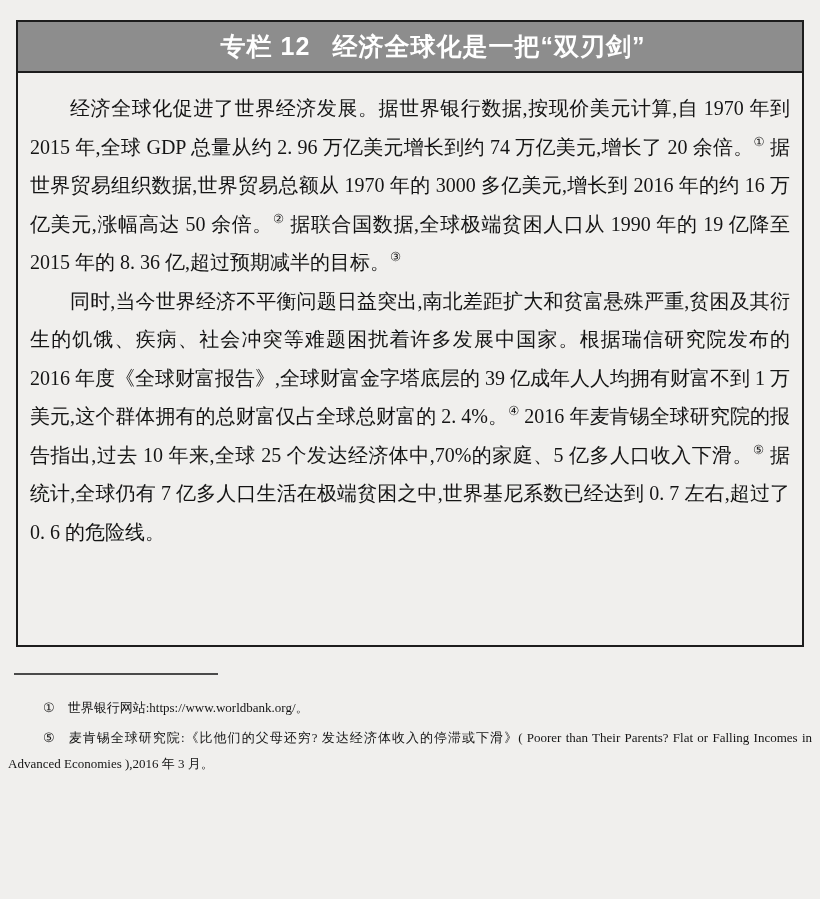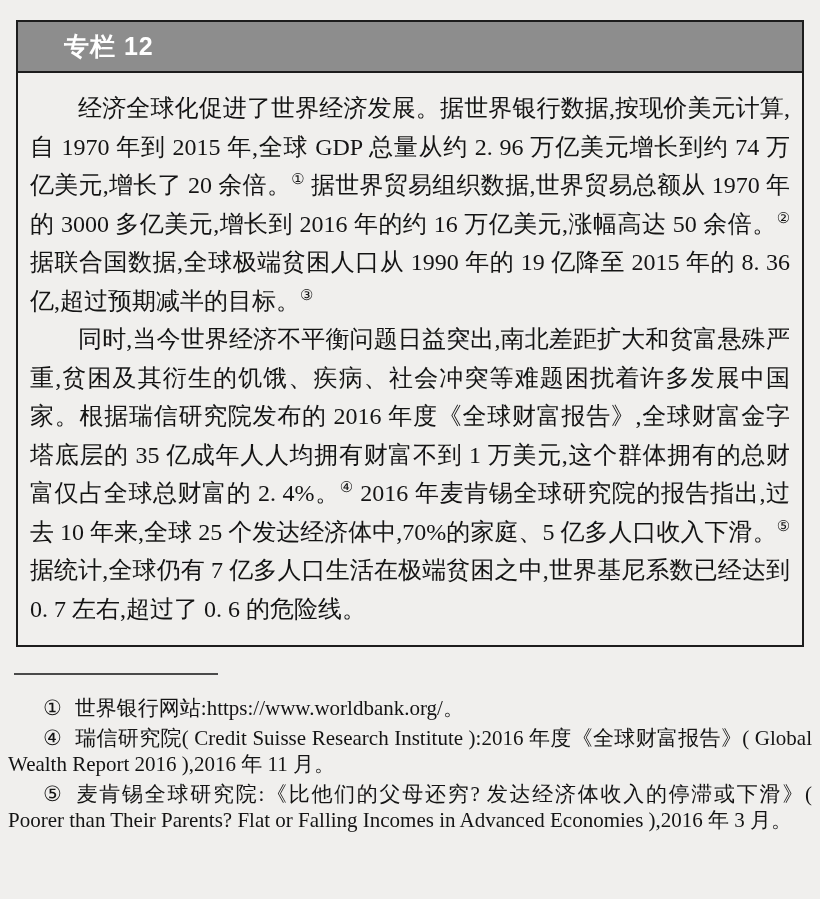--- a/index.html
+++ b/index.html
@@ -25,80 +25,80 @@
     border: 2px solid #1d1d1d;
     overflow: hidden;
   }
   .column-header {
     box-sizing: border-box;
     height: 51px;
     background: #8d8d8d;
     border-bottom: 2px solid #1d1d1d;
     display: flex;
     align-items: center;
-    justify-content: flex-start;
+    justify-content: center;
     gap: 22px;
     color: #ffffff;
     font-family: "Liberation Sans", "DejaVu Sans", sans-serif;
     font-weight: bold;
     font-size: 25px;
     letter-spacing: 1px;
     padding-left: 46px;
   }
   .column-body {
     padding: 16px 12px 0 12px;
-    font-size: 24px;
+    font-size: 20px;
     line-height: 38.5px;
     text-align: justify;
   }
   .para {
     margin: 0;
     text-indent: 2em;
   }
   .fn-ref {
     font-size: 0.62em;
     line-height: 0;
     vertical-align: super;
   }
   .footnote-rule {
     margin: 26px 0 0 14px;
     width: 204px;
     height: 0;
     border-top: 2px solid #4a4a4a;
   }
   .footnotes {
     margin: 20px 8px 0 8px;
-    font-size: 21px;
+    font-size: 13px;
     line-height: 26.5px;
     text-align: justify;
   }
   .footnote {
     margin: 0 0 3px 0;
     text-indent: 35px;
   }
   .fn-marker {
     margin-right: 13px;
   }
 </style>
 </head>
 <body>
 
 <div class="page">
 
   <div class="column-box">
     <div class="column-header">
       <span>专栏 12</span>
+      <span>经济全球化是一把“双刃剑”</span>
     </div>
     <div class="column-body">
         <p class="para"><span>经济全球化促进了世界经济发展。据世界银行数据,按现价美元计算,自 1970 年到 2015 年,全球 GDP 总量从约 2. 96 万亿美元增长到约 74 万亿美元,增长了 20 余倍。</span><sup class="fn-ref">①</sup><span> 据世界贸易组织数据,世界贸易总额从 1970 年的 3000 多亿美元,增长到 2016 年的约 16 万亿美元,涨幅高达 50 余倍。</span><sup class="fn-ref">②</sup><span> 据联合国数据,全球极端贫困人口从 1990 年的 19 亿降至 2015 年的 8. 36 亿,超过预期减半的目标。</span><sup class="fn-ref">③</sup></p>
-        <p class="para"><span>同时,当今世界经济不平衡问题日益突出,南北差距扩大和贫富悬殊严重,贫困及其衍生的饥饿、疾病、社会冲突等难题困扰着许多发展中国家。根据瑞信研究院发布的 2016 年度《全球财富报告》,全球财富金字塔底层的 35 亿成年人人均拥有财富不到 1 万美元,这个群体拥有的总财富仅占全球总财富的 2. 4%。</span><sup class="fn-ref">④</sup><span> 2016 年麦肯锡全球研究院的报告指出,过去 10 年来,全球 25 个发达经济体中,70%的家庭、5 亿多人口收入下滑。</span><sup class="fn-ref">⑤</sup><span> 据统计,全球仍有 7 亿多人口生活在极端贫困之中,世界基尼系数已经达到 0. 7 左右,超过了 0. 6 的危险线。</span></p>
+        <p class="para"><span>同时,当今世界经济不平衡问题日益突出,南北差距扩大和贫富悬殊严重,贫困及其衍生的饥饿、疾病、社会冲突等难题困扰着许多发展中国家。根据瑞信研究院发布的 2016 年度《全球财富报告》,全球财富金字塔底层的 39 亿成年人人均拥有财富不到 1 万美元,这个群体拥有的总财富仅占全球总财富的 2. 4%。</span><sup class="fn-ref">④</sup><span> 2016 年麦肯锡全球研究院的报告指出,过去 10 年来,全球 25 个发达经济体中,70%的家庭、5 亿多人口收入下滑。</span><sup class="fn-ref">⑤</sup><span> 据统计,全球仍有 7 亿多人口生活在极端贫困之中,世界基尼系数已经达到 0. 7 左右,超过了 0. 6 的危险线。</span></p>
       </div>
   </div>
 
   <div class="footnote-rule"></div>
 
   <div class="footnotes">
       <p class="footnote"><span class="fn-marker">①</span><span>世界银行网站:https://www.worldbank.org/。</span></p>
-      <p class="footnote"><span class="fn-marker">④</span><span>瑞信研究院( Credit Suisse Research Institute ):2016 年度《全球财富报告》( Global Wealth Report 2016 ),2016 年 11 月。</span></p>
       <p class="footnote"><span class="fn-marker">⑤</span><span>麦肯锡全球研究院:《比他们的父母还穷? 发达经济体收入的停滞或下滑》( Poorer than Their Parents? Flat or Falling Incomes in Advanced Economies ),2016 年 3 月。</span></p>
     </div>
 
 </div>
 
 </body></html>

